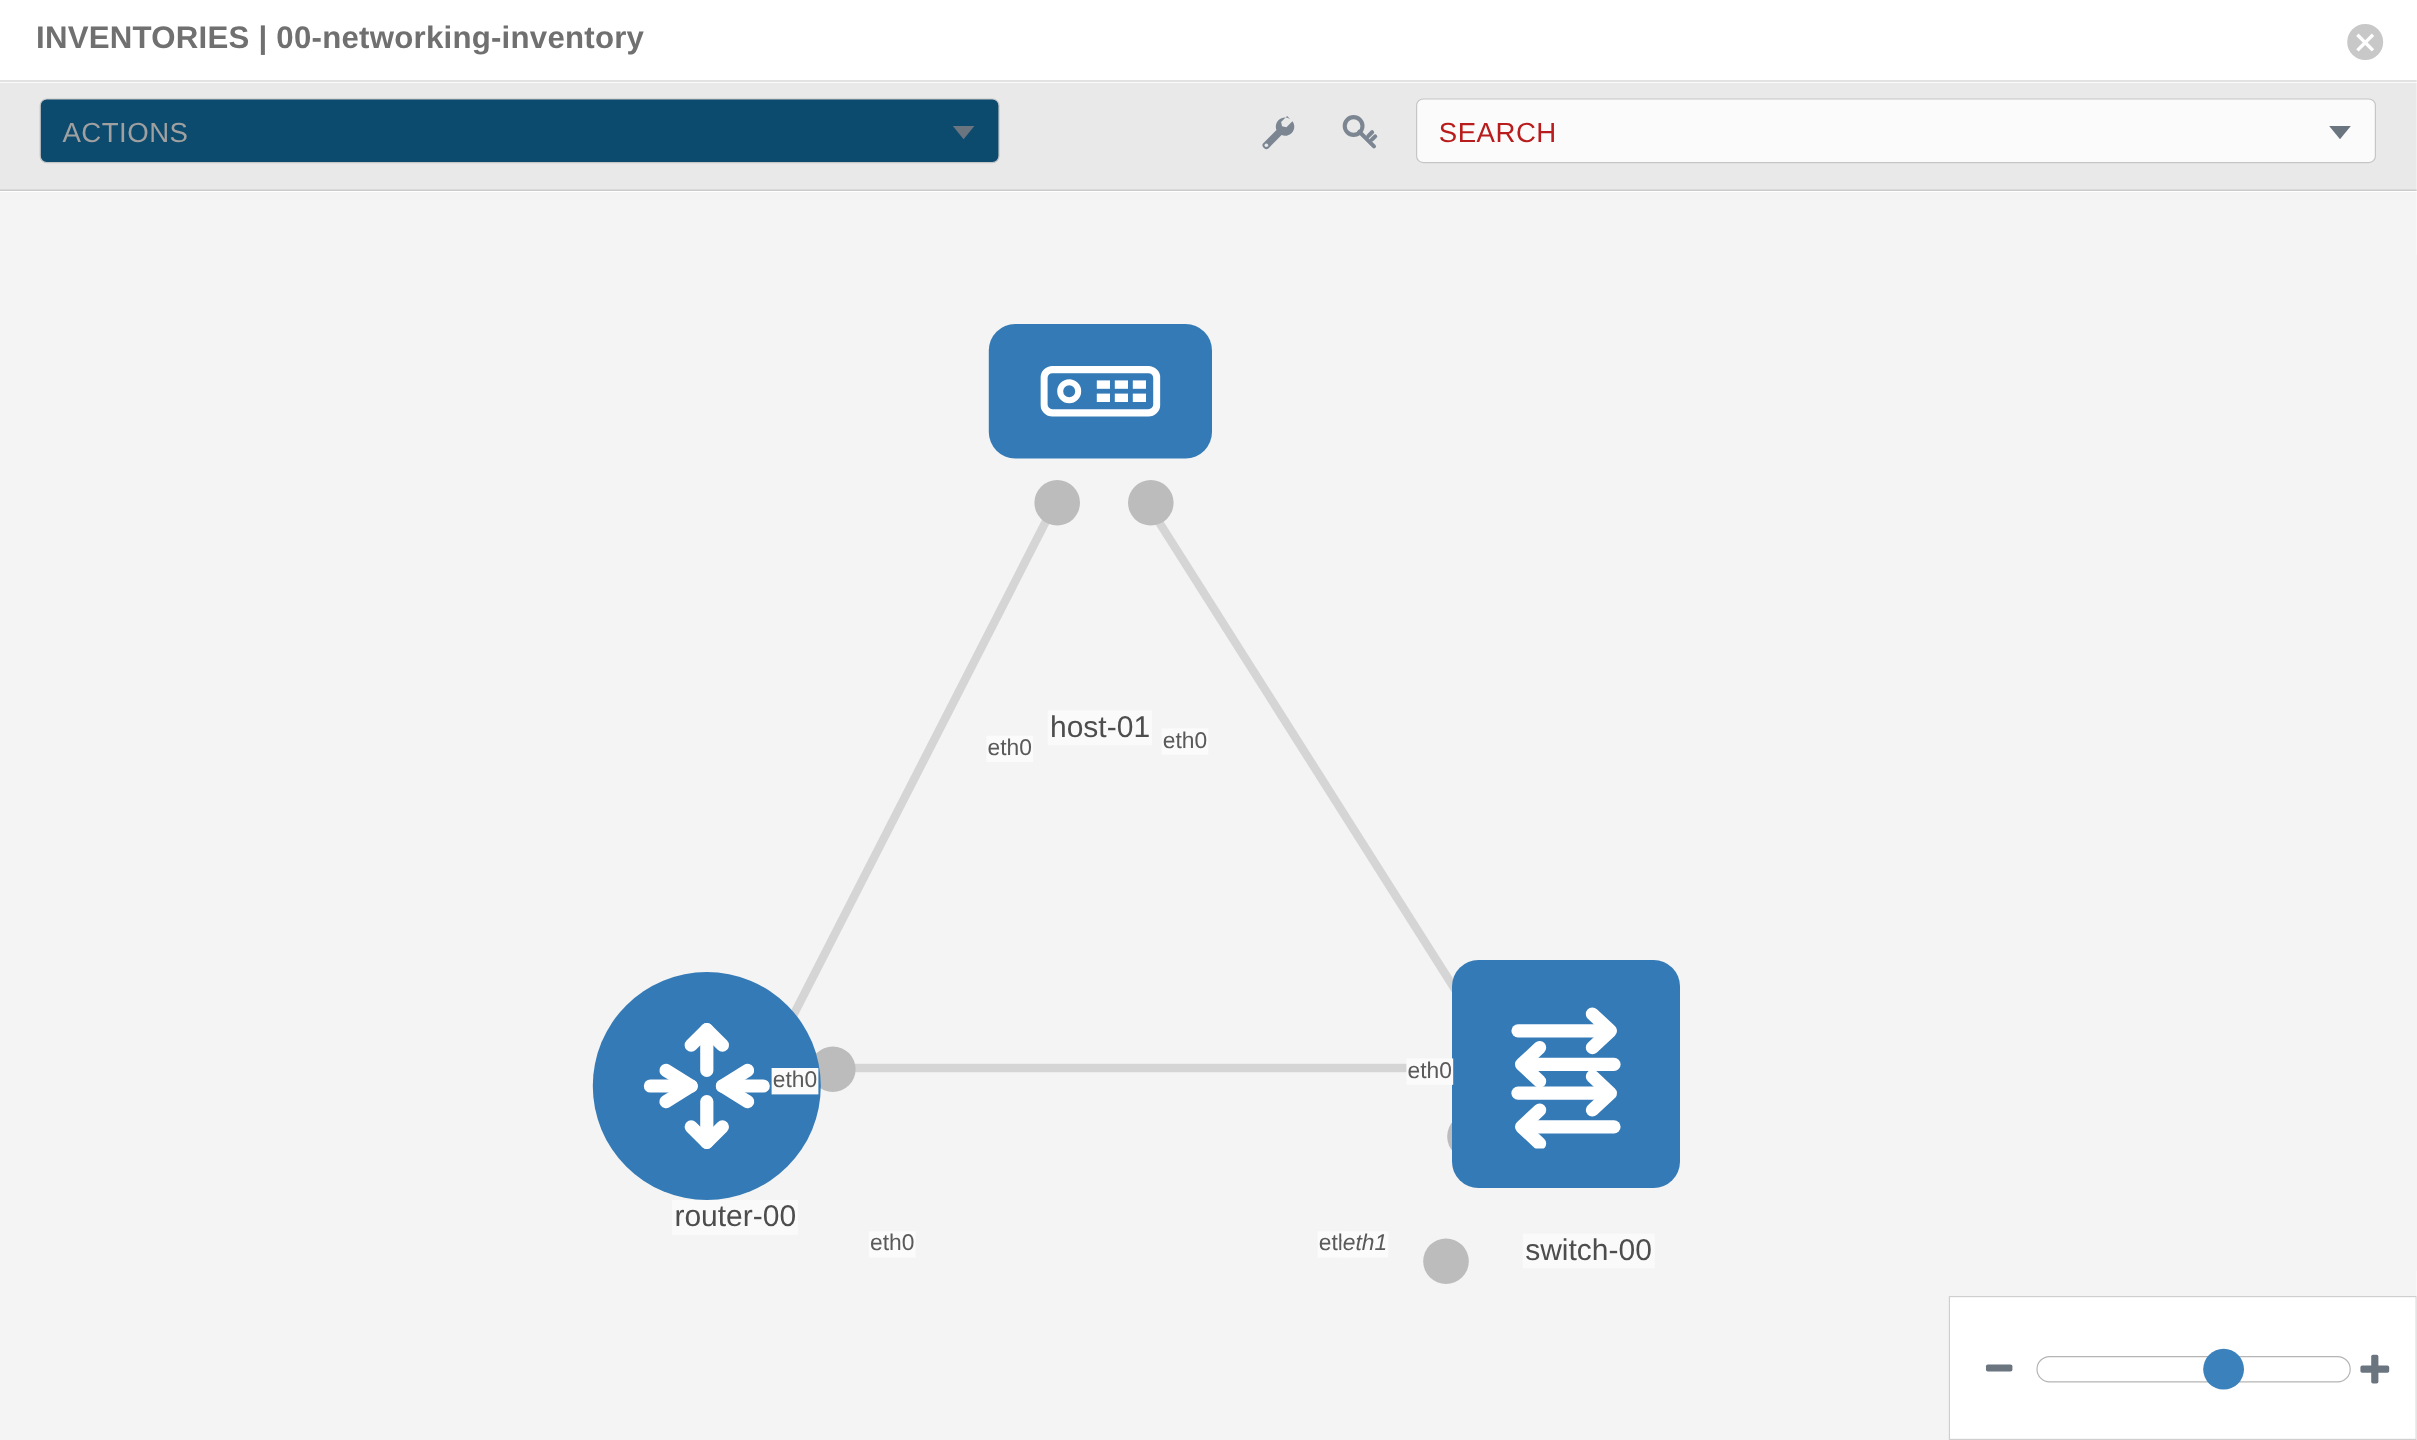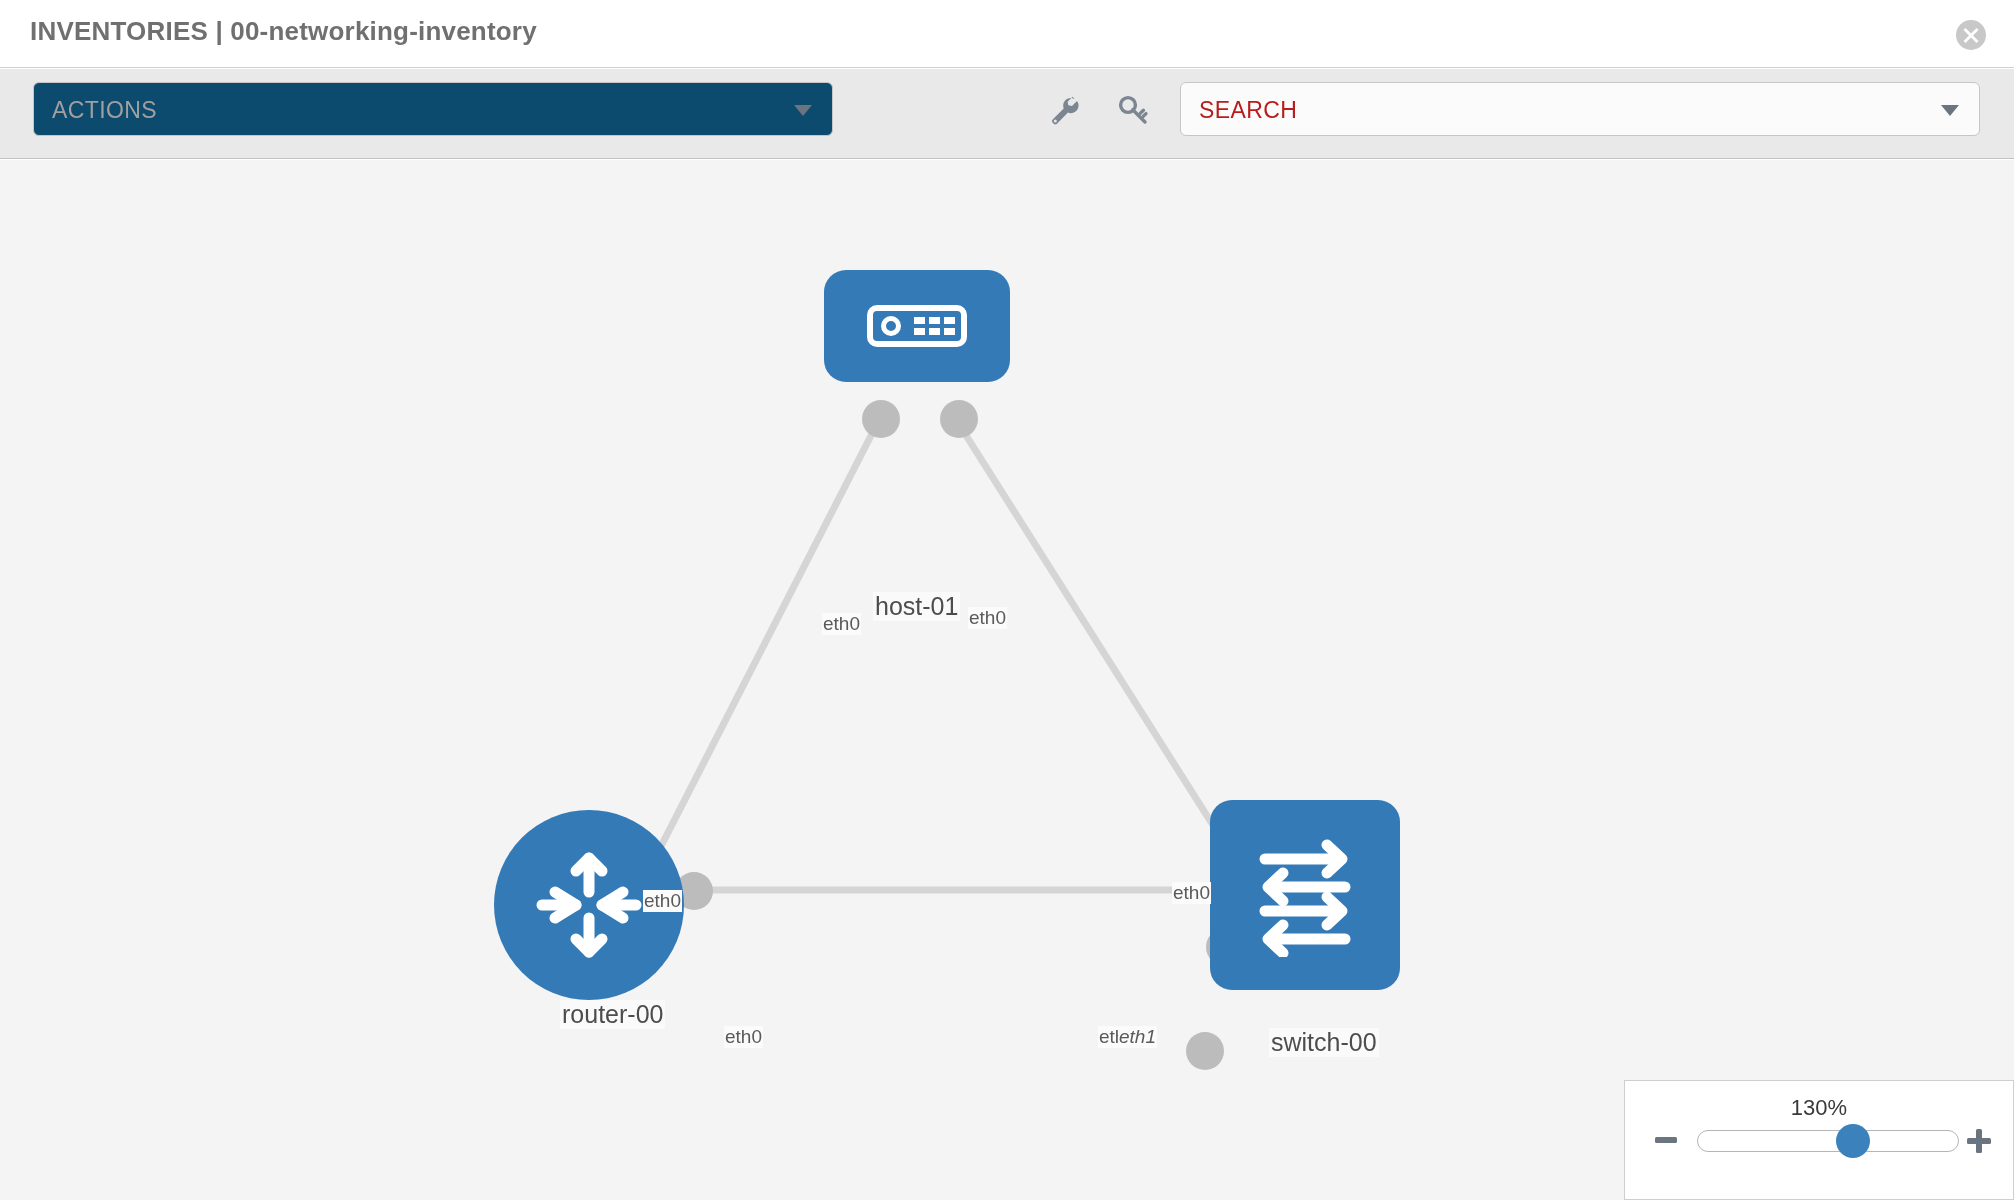--- a/index.html
+++ b/index.html
@@ -273,21 +273,20 @@
 
     <div class="edge-label" style="left:822px; top:453px;">eth0</div>
     <div class="edge-label" style="left:968px; top:447px;">eth0</div>
     <div class="edge-label" style="left:643px; top:730px;">eth0</div>
     <div class="edge-label" style="left:1172px; top:722px;">eth0</div>
     <div class="edge-label" style="left:724px; top:866px;">eth0</div>
     <div class="edge-label" style="left:1098px; top:866px;">eth</div>
     <div class="edge-label" style="left:1118px; top:866px;font-style:italic;">eth1</div>
 
     <div class="zoom-panel">
-      <div class="zoom-value">130%</div>
       <div class="zoom-minus">
         <svg width="26" height="26" viewBox="0 0 26 26">
           <rect x="2" y="10" width="22" height="6" rx="1.5" fill="#6b7580"></rect>
         </svg>
       </div>
       <div class="zoom-track">
         <div class="zoom-thumb"></div>
       </div>
       <div class="zoom-plus">
         <svg width="28" height="28" viewBox="0 0 28 28">

